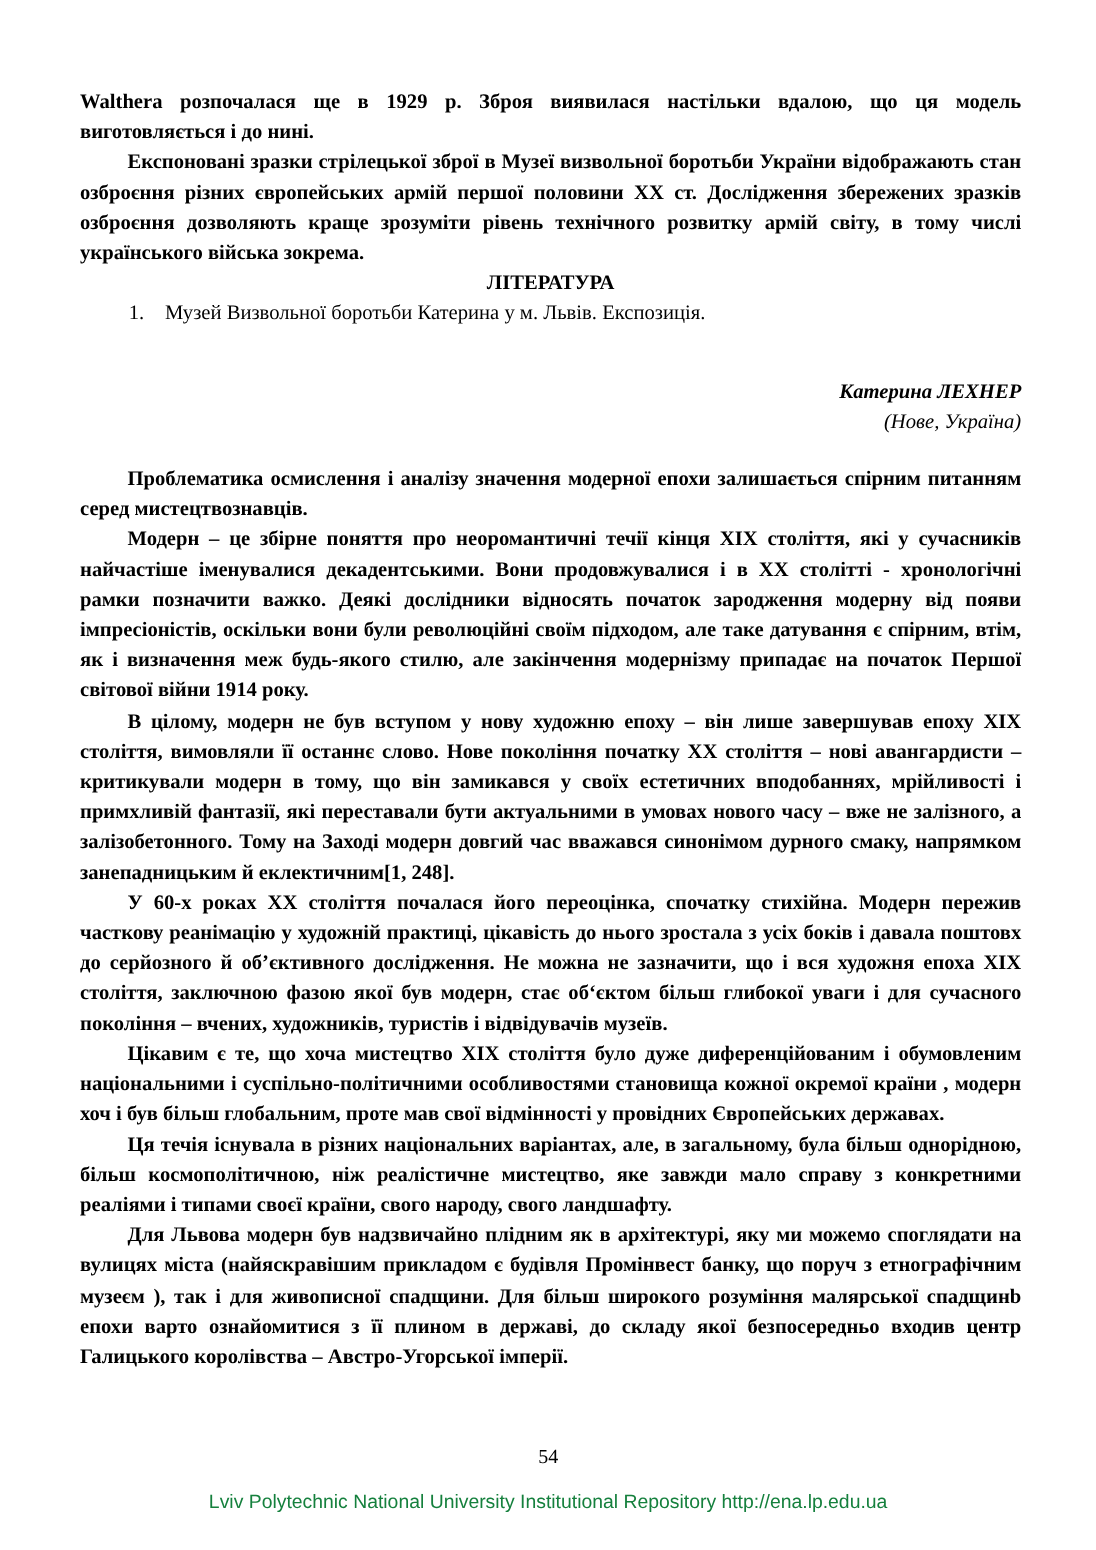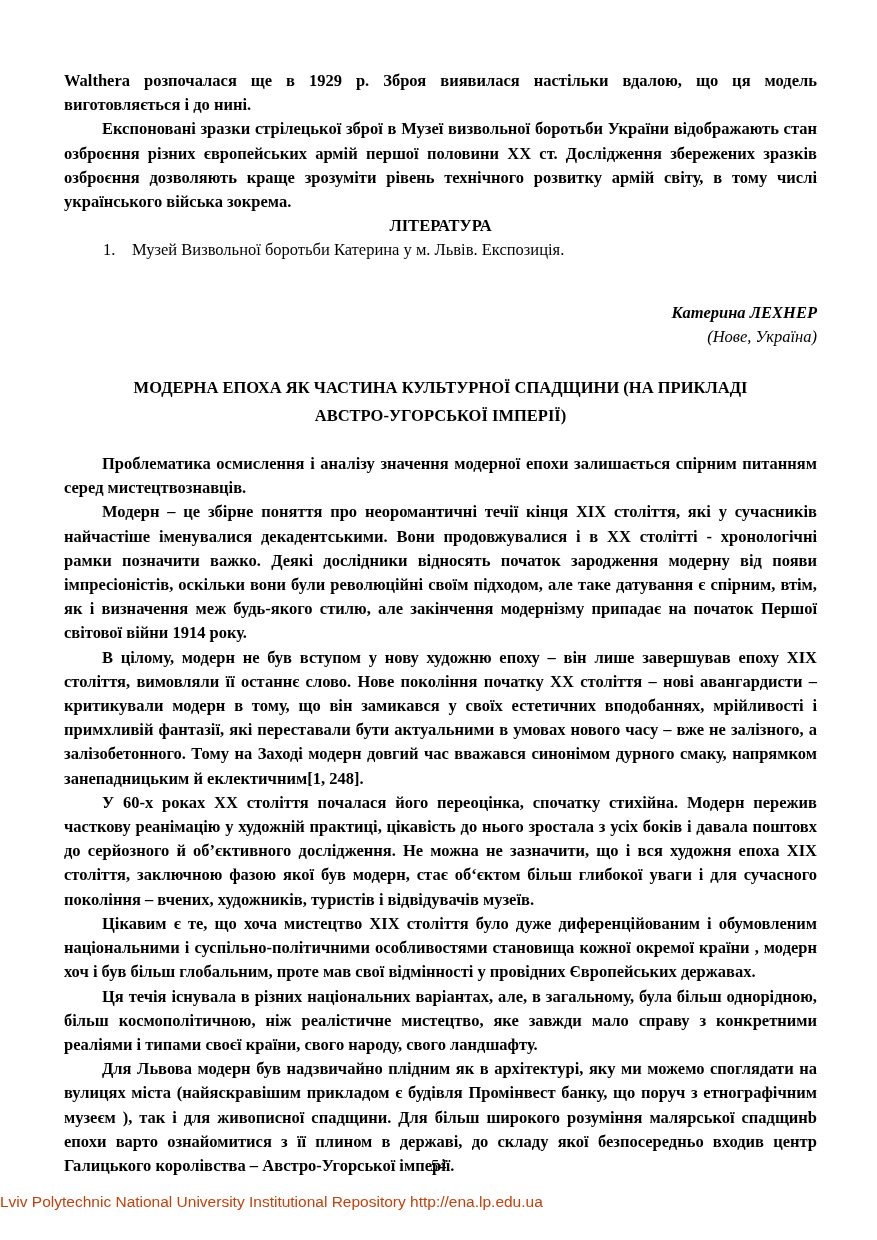--- a/index.html
+++ b/index.html
@@ -67,32 +67,31 @@
     margin-top: 22px !important;
   }
   .page-number {
     position: absolute;
     top: 1154px;
     left: 0;
     width: 877px;
     text-align: center;
     font-size: 16px;
     line-height: 24px;
-    font-style: italic;
   }
   .repo-footer {
     position: absolute;
     top: 1190px;
     left: 0;
     width: 877px;
-    text-align: left;
+    text-align: center;
     font-family: "Liberation Sans", "DejaVu Sans", sans-serif;
     font-size: 15.5px;
     line-height: 24px;
-    color: #c2410c;
+    color: #15803d;
   }
 </style>
 </head>
 <body>
 
 <div class="page">
   <div class="content">
 
     <p class="no-indent">Walthera розпочалася ще в 1929 р. Зброя виявилася настільки вдалою, що ця модель виготовляється і до нині.</p>
     <p>Експоновані зразки стрілецької зброї в Музеї визвольної боротьби України відображають стан озброєння різних європейських армій першої половини ХХ ст. Дослідження збережених зразків озброєння дозволяють краще зрозуміти рівень технічного розвитку армій світу, в тому числі українського війська зокрема.</p>
@@ -102,21 +101,20 @@
     <div class="reference">
       <span class="ref-num">1.</span>
       <span>Музей Визвольної боротьби Катерина у м. Львів. Експозиція.</span>
     </div>
 
     <div class="author-block">
       <div class="author-name">Катерина ЛЕХНЕР</div>
       <div>(Нове, Україна)</div>
     </div>
 
-    <div class="article-title">МОДЕРНА ЕПОХА ЯК ЧАСТИНА КУЛЬТУРНОЇ СПАДЩИНИ (НА ПРИКЛАДІ АВСТРО-УГОРСЬКОЇ ІМПЕРІЇ)</div>
 
     <p class="first-para">Проблематика осмислення і аналізу значення модерної епохи залишається спірним питанням серед мистецтвознавців.</p>
     <p>Модерн – це збірне поняття про неоромантичні течії кінця ХІХ століття, які у сучасників найчастіше іменувалися декадентськими. Вони продовжувалися і в ХХ столітті - хронологічні рамки позначити важко. Деякі дослідники відносять початок зародження модерну від появи імпресіоністів, оскільки вони були революційні своїм підходом, але таке датування є спірним, втім, як і визначення меж будь-якого стилю, але закінчення модернізму припадає на початок Першої світової війни 1914 року.</p>
     <p>В цілому, модерн не був вступом у нову художню епоху – він лише завершував епоху ХІХ століття, вимовляли її останнє слово. Нове покоління початку ХХ століття – нові авангардисти – критикували модерн в тому, що він замикався у своїх естетичних вподобаннях, мрійливості і примхливій фантазії, які переставали бути актуальними в умовах нового часу – вже не залізного, а залізобетонного. Тому на Заході модерн довгий час вважався синонімом дурного смаку, напрямком занепадницьким й еклектичним[1, 248].</p>
     <p>У 60-х роках ХХ століття почалася його переоцінка, спочатку стихійна. Модерн пережив часткову реанімацію у художній практиці, цікавість до нього зростала з усіх боків і давала поштовх до серйозного й об’єктивного дослідження. Не можна не зазначити, що і вся художня епоха ХІХ століття, заключною фазою якої був модерн, стає об‘єктом більш глибокої уваги і для сучасного покоління  – вчених, художників, туристів і відвідувачів музеїв.</p>
     <p>Цікавим є те, що хоча мистецтво ХІХ століття було дуже диференційованим і обумовленим національними і суспільно-політичними особливостями становища кожної окремої країни , модерн хоч і був більш глобальним, проте мав свої відмінності у провідних Європейських державах.</p>
     <p>Ця течія існувала в різних національних варіантах, але, в загальному, була більш однорідною, більш космополітичною, ніж реалістичне мистецтво, яке завжди мало справу з конкретними реаліями і типами своєї країни, свого народу, свого ландшафту.</p>
     <p>Для Львова модерн був надзвичайно плідним як в архітектурі, яку ми можемо споглядати на вулицях міста (найяскравішим прикладом є будівля Промінвест банку, що поруч з етнографічним музеєм ), так і для живописної спадщини. Для більш широкого розуміння малярської спадщинb епохи варто ознайомитися з її плином в державі, до складу якої безпосередньо входив центр Галицького королівства – Австро-Угорської імперії.</p>
 
   </div>

